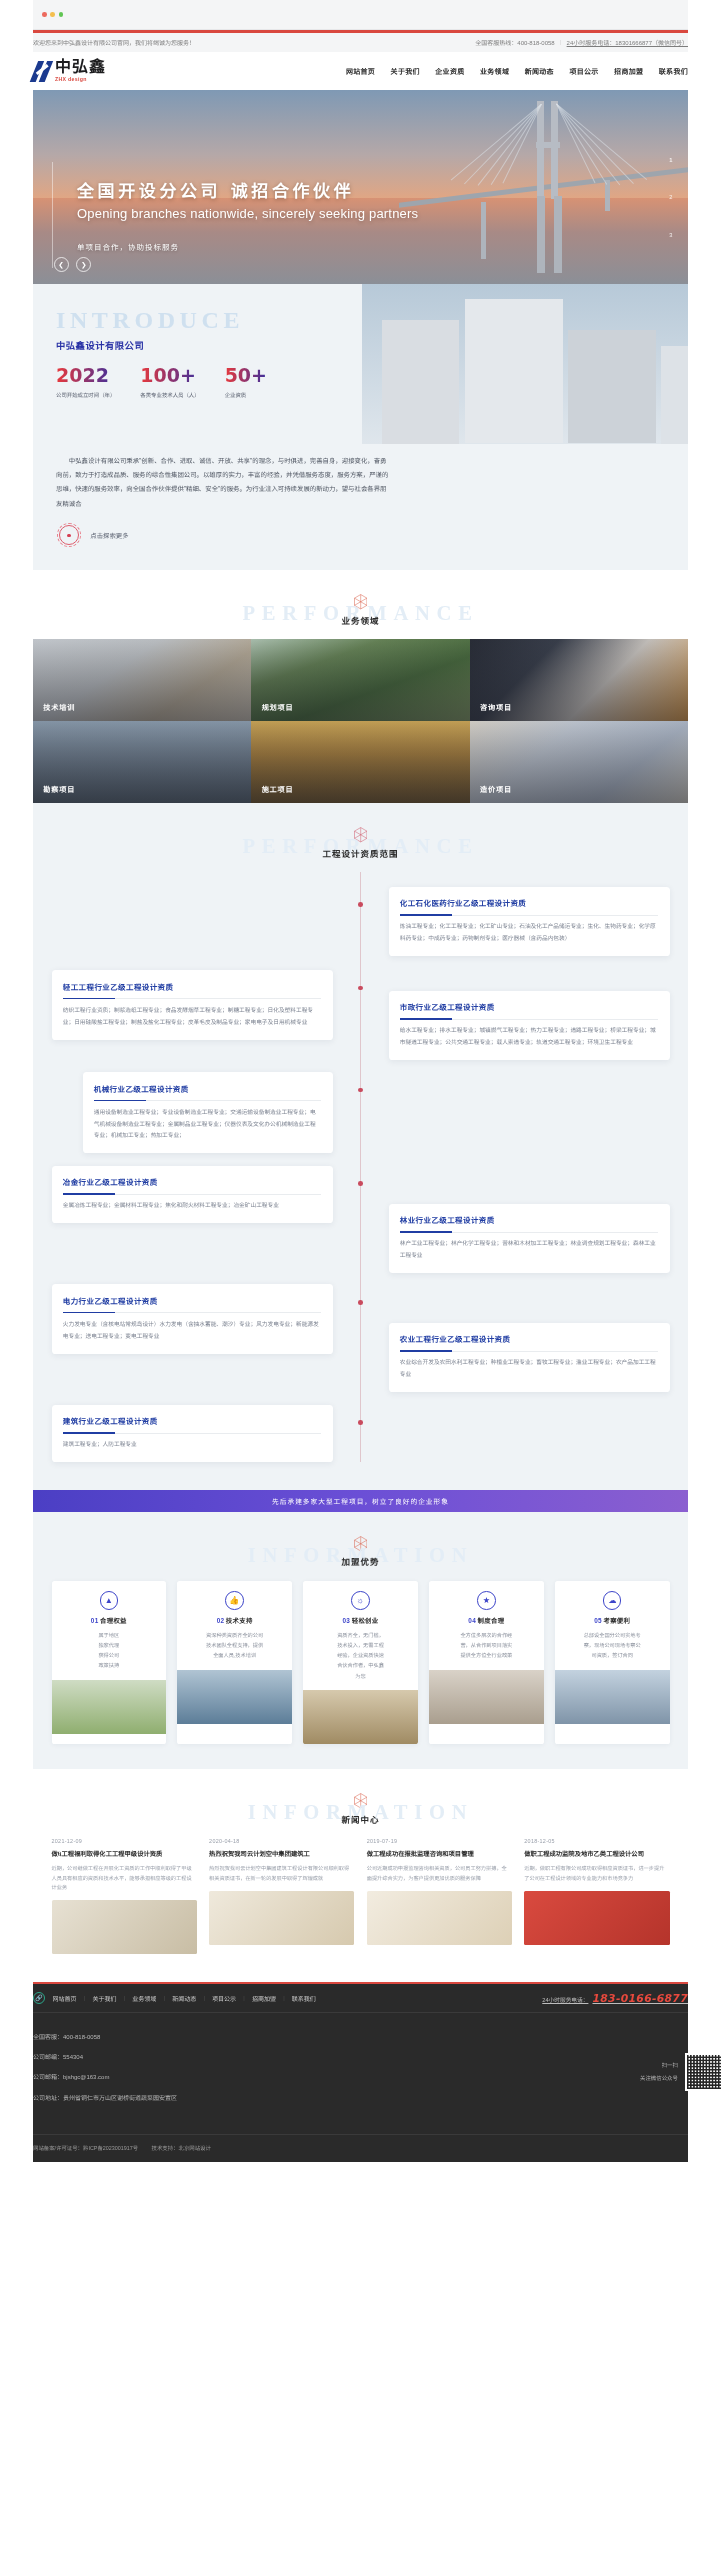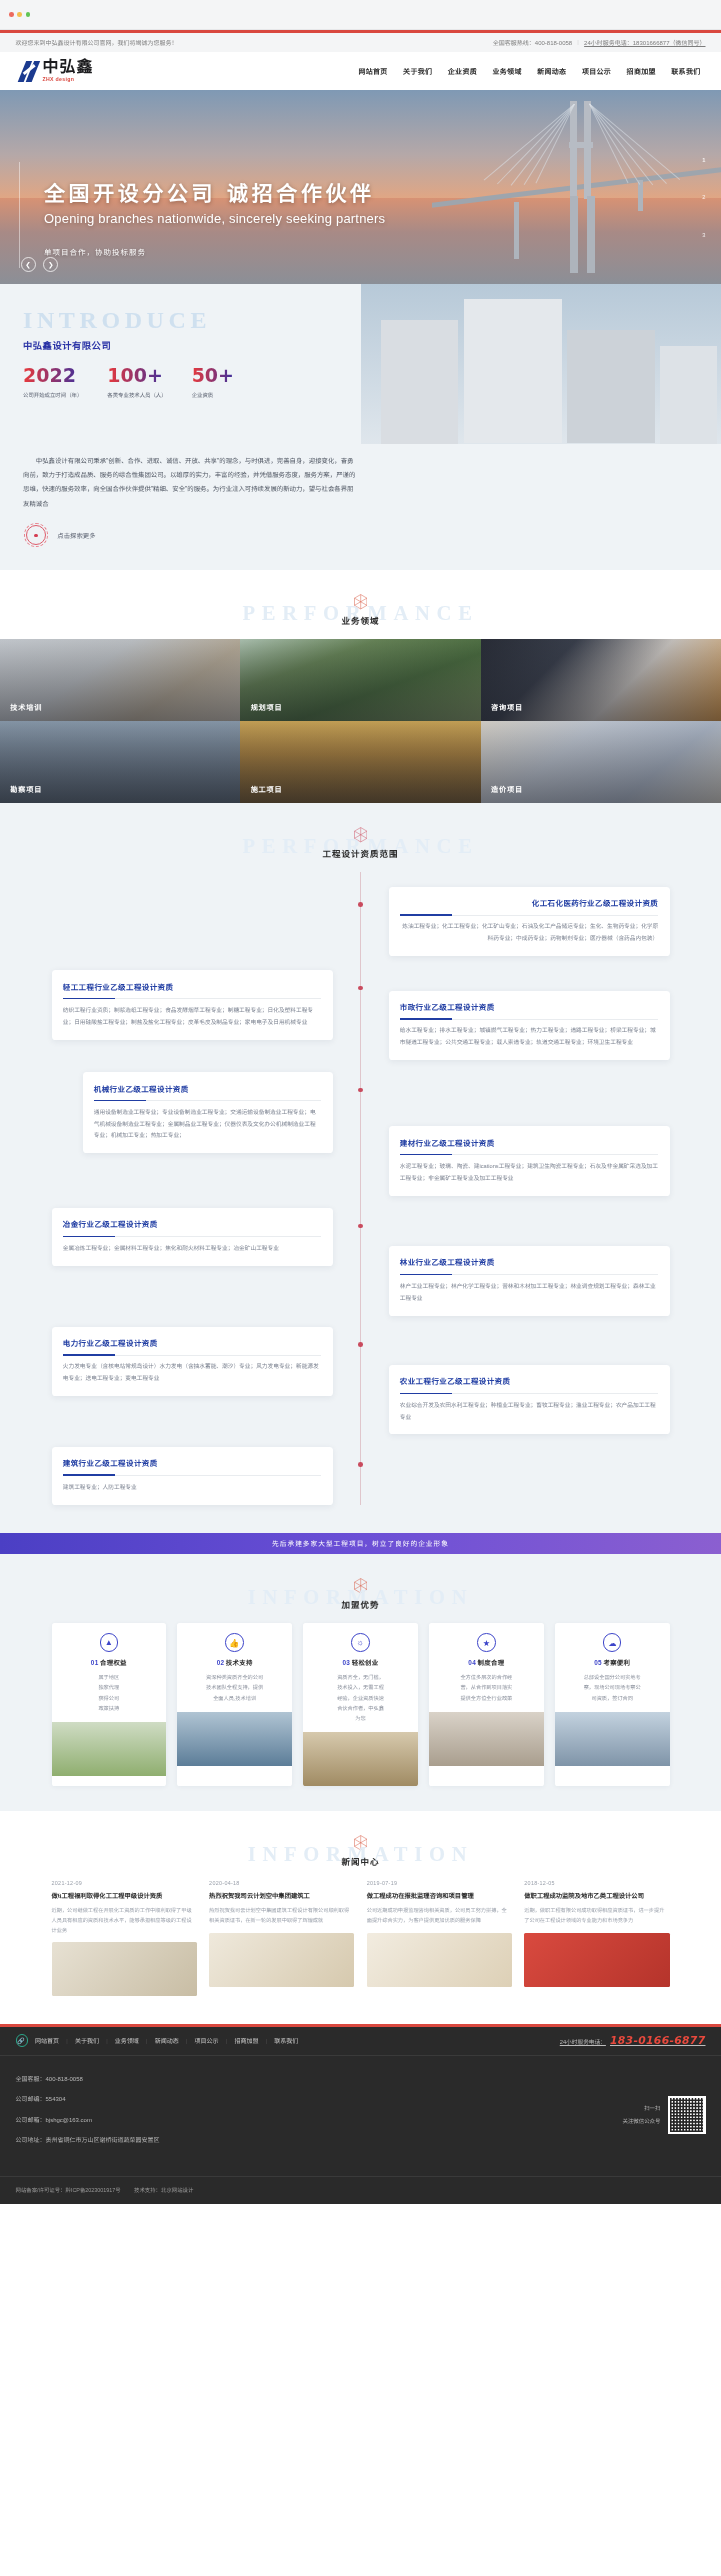--- a/index.html
+++ b/index.html
@@ -2,21 +2,21 @@
 <html lang="zh-CN" style="font-size:8.2px"><head>
 <meta charset="utf-8">
 <title>中弘鑫设计有限公司</title>
 <style>
   * { margin:0; padding:0; box-sizing:border-box; }
   html,body { width:721px; }
   body {
     font-family:"Liberation Sans","DejaVu Sans",sans-serif;
     background:#ffffff; color:#333; -webkit-font-smoothing:antialiased;
   }
-  .wrap { width:721px; margin:0 auto; position:relative; }
+  .wrap { width:655px; margin:0 auto; position:relative; }
   .inner { width:618px; margin:0 auto; }
 
   
   .chrome { height:30px; background:#f4f5f6; border-bottom:0.5px solid #e6e7e9; display:flex; align-items:center; padding-left:9.3px; }
   .dot { width:4.6px; height:4.6px; border-radius:50%; margin-right:3.6px; }
   .dot.r{background:#ec6a5e;} .dot.y{background:#f4bf4f;} .dot.g{background:#61c554;}
   .chrome-bar2 { height:2.6px; background:#d9483f; }
 
   
   .topbar { height:19px; background:#f4f5f6; display:flex; align-items:center; font-size:6px; color:#7d7d7d; }
@@ -51,21 +51,21 @@
      background:linear-gradient(to bottom,#7f99b4,#b5a8a8 60%,#e0a684); }
   .hero-sea { position:absolute; left:0; bottom:0; right:0; height:44%;
      background:linear-gradient(to bottom,#d79274,#a88a86 40%,#8b8f97 100%); }
   .bridge { position:absolute; right:0; top:0; width:289px; height:100%; overflow:hidden; }
   .pylon { position:absolute; background:#b7bcc4; }
   .deck { position:absolute; background:#9ea5ad; height:4.6px; }
   .cable { position:absolute; background:rgba(220,225,232,.55); width:0.5px; transform-origin:top; }
   .pier { position:absolute; background:#aeb4bc; width:8.2px; }
   .hero-text { position:absolute; left:44px; top:87px; color:#fff; }
   .hero-rule { position:absolute; left:18.5px; top:72px; width:0.5px; height:106px; background:rgba(255,255,255,.45); }
-  .hero-h1 { font-size:21px; font-weight:bold; letter-spacing:3.6px; text-shadow:0 1px 4.6px rgba(0,0,0,.35); font-family:"DejaVu Sans",sans-serif; }
+  .hero-h1 { font-size:17px; font-weight:bold; letter-spacing:3.6px; text-shadow:0 1px 4.6px rgba(0,0,0,.35); font-family:"DejaVu Sans",sans-serif; }
   .hero-h2 { font-size:13px; margin-top:4.6px; letter-spacing:0.2px; font-weight:300; text-shadow:0 1px 4.1px rgba(0,0,0,.3); }
   .hero-h3 { font-size:7.5px; margin-top:20px; letter-spacing:1px; text-shadow:0 0.5px 3.1px rgba(0,0,0,.3); }
   .hero-arrows { position:absolute; left:20.6px; bottom:11.3px; display:flex; gap:7.7px; }
   .arrow { width:15px; height:15px; border:0.5px solid rgba(255,255,255,.75); border-radius:50%;
       display:flex; align-items:center; justify-content:center; color:#fff; font-size:6.7px; }
   .hero-idx { position:absolute; right:15.5px; top:68px; color:rgba(255,255,255,.85); font-size:5.7px; line-height:1; }
   .hero-idx div { margin-bottom:32px; text-align:right; }
   .hero-idx .act { font-weight:bold; }
 
   
@@ -374,21 +374,21 @@
       <div class="sec-title">工程设计资质范围</div>
       <div class="sec-wm">PERFORMANCE</div>
     </div>
 
     <div class="qbody">
       <div class="qline"></div>
 
       <div class="qrow" style="margin-top:10.3px;">
         <div class="qcol" style="padding-right:28px;"></div>
         <div class="qdot" style="top:15.5px;"></div>
-        <div class="qcol" style="padding-left:28px;text-align:right;">
+        <div class="qcol" style="padding-left:28px;">
           <div class="qcard">
             <h4>化工石化医药行业乙级工程设计资质</h4>
             <div class="ul"></div>
             <p>炼油工程专业；化工工程专业；化工矿山专业；石油及化工产品储运专业；生化、生物药专业；化学原料药专业；中成药专业；药物制剂专业；医疗器械（含药品内包装）</p>
           </div>
         </div>
       </div>
 
       <div class="qrow" style="margin-top:14.4px;">
         <div class="qcol" style="padding-right:28px;">
@@ -418,30 +418,20 @@
           <div class="qcard">
             <h4>机械行业乙级工程设计资质</h4>
             <div class="ul"></div>
             <p>通用设备制造业工程专业；专业设备制造业工程专业；交通运输设备制造业工程专业；电气机械设备制造业工程专业；金属制品业工程专业；仪器仪表及文化办公机械制造业工程专业；机械加工专业；热加工专业；</p>
           </div>
         </div>
         <div class="qdot" style="top:15.5px;"></div>
         <div class="qcol" style="padding-left:28px;"></div>
       </div>
 
-      <div class="qrow" style="margin-top:-27px;">
-        <div class="qcol" style="padding-right:28px;"></div>
-        <div class="qcol" style="padding-left:28px;">
-          <div class="qcard">
-            <h4>建材行业乙级工程设计资质</h4>
-            <div class="ul"></div>
-            <p>水泥工程专业；玻璃、陶瓷、建ications工程专业；建筑卫生陶瓷工程专业；石灰及非金属矿采选及加工工程专业；非金属矿工程专业及加工工程专业</p>
-          </div>
-        </div>
-      </div>
 
       <div class="qrow" style="margin-top:12.4px;">
         <div class="qcol" style="padding-right:28px;">
           <div class="qcard">
             <h4>冶金行业乙级工程设计资质</h4>
             <div class="ul"></div>
             <p>金属冶炼工程专业；金属材料工程专业；焦化和耐火材料工程专业；冶金矿山工程专业</p>
           </div>
         </div>
         <div class="qdot" style="top:15.5px;"></div>

